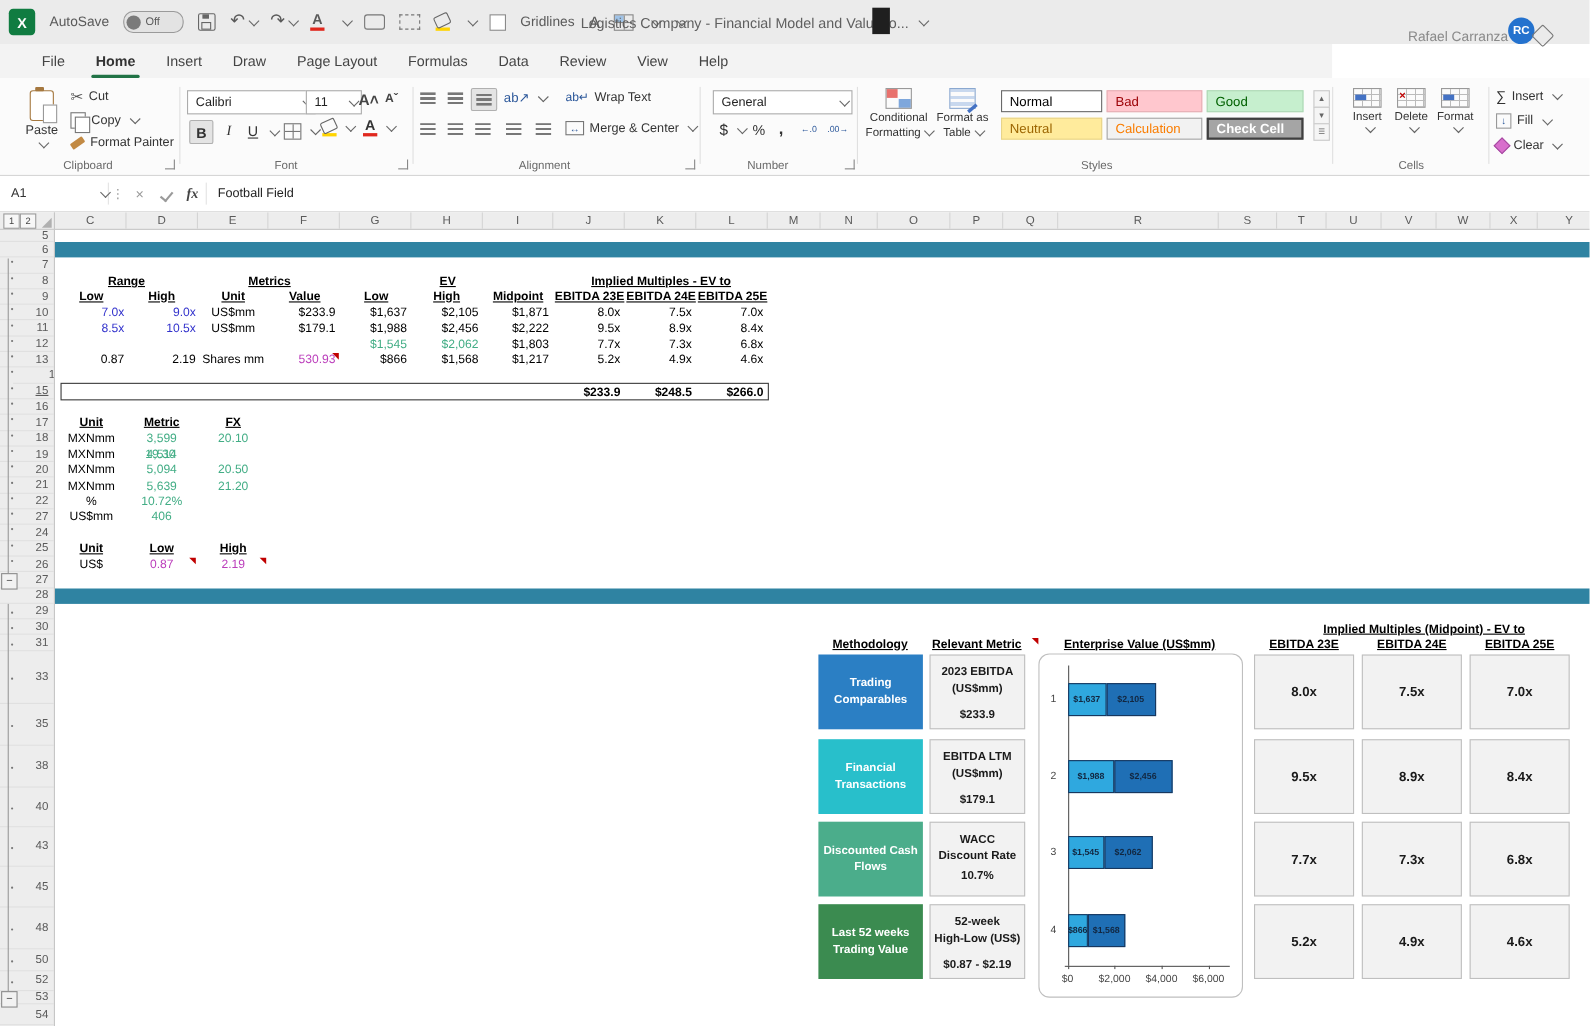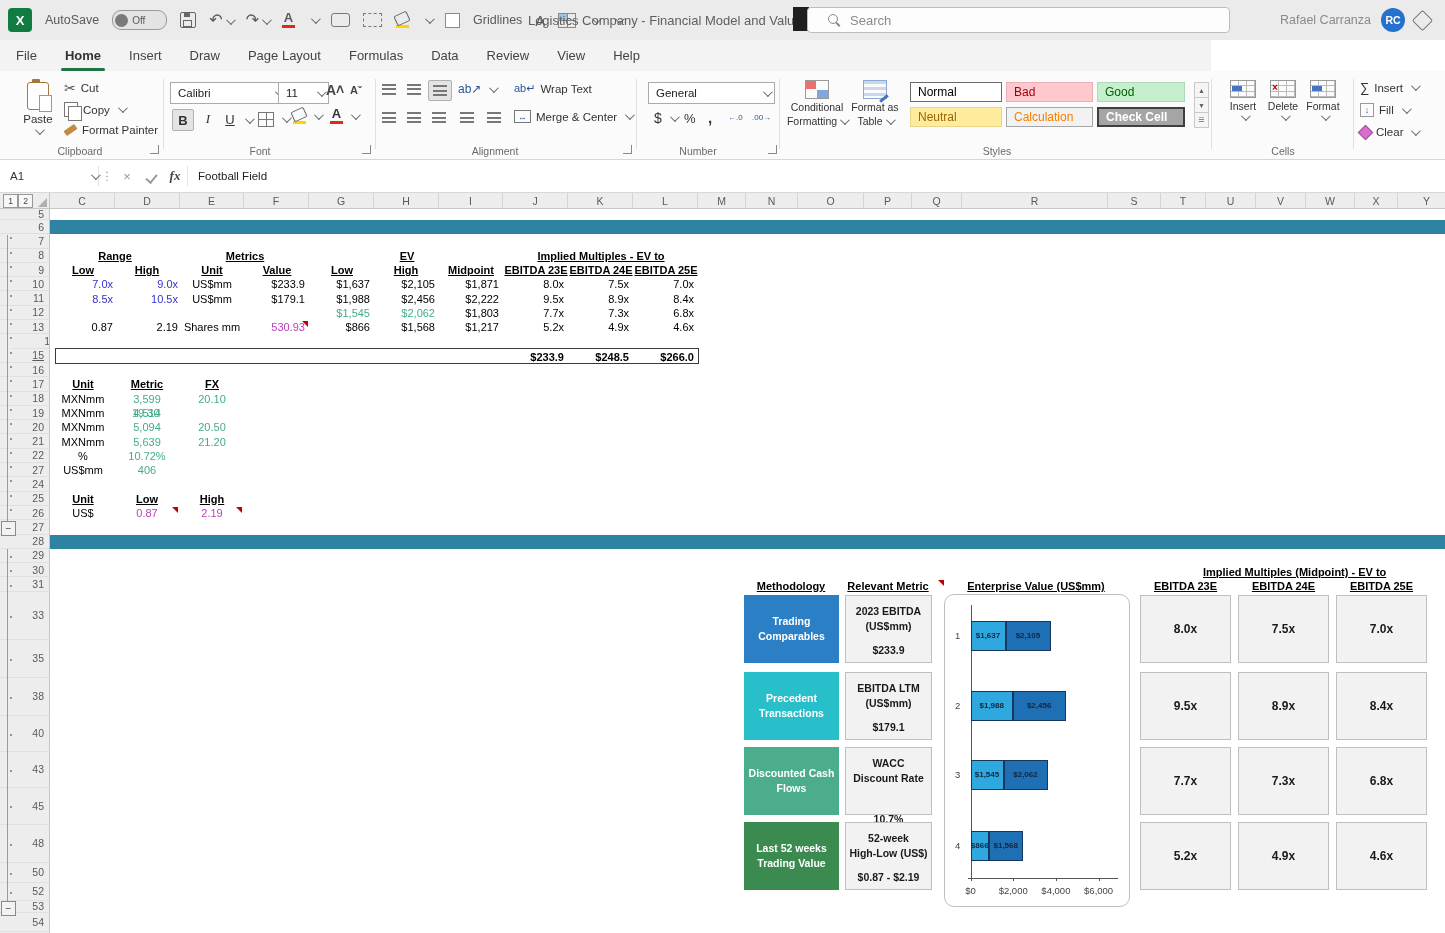--- a/index.html
+++ b/index.html
@@ -29,27 +29,27 @@
     background:linear-gradient(#888,#888) 50% 0/1px 100% no-repeat,linear-gradient(#888,#888) 0 50%/100% 1px no-repeat,
     linear-gradient(#9fc3e8,#9fc3e8) 0 0/8px 6px no-repeat;}
   #doc-title{left:505px;top:0;width:360px;height:40px;display:flex;align-items:center;justify-content:center;
     color:#5f5f5f;font-size:13px;gap:6px;white-space:nowrap;}
   #dark-rect{left:793px;top:7px;width:16px;height:24px;background:#1f1f1f;}
   #search{left:807px;top:7px;width:423px;height:26px;border:1px solid #bdbdbd;border-radius:4px;background:#fdfdfd;
     display:flex;align-items:center;padding-left:20px;gap:10px;color:#8a8a8a;font-size:13px;}
   .mag{width:12px;height:12px;position:relative;}
   .mag:before{content:"";position:absolute;width:8px;height:8px;border:1.5px solid #888;border-radius:50%;}
   .mag:after{content:"";position:absolute;width:1.8px;height:5px;background:#888;left:8.5px;top:8px;transform:rotate(-45deg);}
-  #user{left:1280px;top:0;height:40px;display:flex;align-items:center;gap:10px;}
+  #user{left:1280px;top:0;height:40px;display:flex;align-items:flex-end;}
   #user .uname{color:#8a8a8a;font-size:12.5px;}
   #user .badge{width:24px;height:24px;border-radius:50%;background:#2472ce;color:#fff;font-size:10.5px;
     font-weight:bold;display:flex;align-items:center;justify-content:center;}
   .diamond{width:13px;height:13px;border:1.5px solid #777;transform:rotate(45deg);border-radius:2px;}
   
-  #tabrow{left:0;top:40px;width:1211px;height:31px;background:#f3f3f3;display:flex;align-items:stretch;padding-left:2px;}
+  #tabrow{left:0;top:40px;width:1211px;height:31px;background:#f3f3f3;display:flex;align-items:stretch;padding-left:24px;}
   .tab{padding:0 14px;display:flex;align-items:center;font-size:13px;color:#444;position:relative;}
   .tab.active{color:#0f6b3c;font-weight:bold;color:#333;}
   .tab.active:after{content:"";position:absolute;left:10px;right:10px;bottom:0;height:3px;background:#217346;border-radius:2px;}
   
   #ribbon{left:0;top:71px;width:1445px;height:89px;background:#fbfbfb;border-bottom:1px solid #d6d6d6;}
   .vline{position:absolute;top:8px;bottom:10px;width:1px;background:#e0e0e0;}
   .grplabel{position:absolute;top:74px;font-size:10.5px;color:#6a6a6a;text-align:center;}
   .launcher{position:absolute;top:74px;width:8px;height:8px;border-right:1.5px solid #888;border-bottom:1.5px solid #888;}
   .rbtn{position:absolute;display:flex;align-items:center;gap:5px;font-size:11.5px;color:#333;white-space:nowrap;}
   .combo{position:absolute;height:20px;border:1px solid #ababab;background:#fff;font-size:11.5px;color:#222;
@@ -143,24 +143,20 @@
     <span style="font-size:15px;">A</span>
     <span class="mini-grid"></span>
       <span class="chev"></span>
     <span class="chev"></span>
   </div>
   <div class="abs" id="doc-title">
     <span>Logistics Company - Financial Model and Valuatio...</span>
       <span class="chev"></span>
   </div>
   <div class="abs" id="dark-rect"></div>
-  <div class="abs" id="search">
-    <span class="mag"></span>
-    <span>Search</span>
-  </div>
   <div class="abs" id="user">
     <span class="uname">Rafael Carranza</span>
     <span class="badge">RC</span>
     <span class="diamond"></span>
   </div>
 </div>
 
 <div class="abs" id="tabrow">
     <div class="tab">File</div>
     <div class="tab active">Home</div>
@@ -583,39 +579,39 @@
     </div>
     <div class="metricbox" style="left: 845px; top: 595px; width: 87px; height: 68px;">
       <div>2023 EBITDA</div>
       <div>(US$mm)</div>
       <div style="margin-top: 9px;">$233.9</div>
     </div>
     <div class="multbox" style="left: 1140px; top: 595px; width: 91px; height: 68px;">8.0x</div>
     <div class="multbox" style="left: 1238px; top: 595px; width: 91px; height: 68px;">7.5x</div>
     <div class="multbox" style="left: 1336px; top: 595px; width: 91px; height: 68px;">7.0x</div>
     <div class="methbox" style="left: 744px; top: 672px; width: 95px; height: 68px; background: rgb(40, 191, 203); flex-direction: column;">
-      <div>Precedent</div>
+      <div>Financial</div>
       <div>Transactions</div>
     </div>
     <div class="metricbox" style="left: 845px; top: 672px; width: 87px; height: 68px;">
       <div>EBITDA LTM</div>
       <div>(US$mm)</div>
       <div style="margin-top: 9px;">$179.1</div>
     </div>
     <div class="multbox" style="left: 1140px; top: 672px; width: 91px; height: 68px;">9.5x</div>
     <div class="multbox" style="left: 1238px; top: 672px; width: 91px; height: 68px;">8.9x</div>
     <div class="multbox" style="left: 1336px; top: 672px; width: 91px; height: 68px;">8.4x</div>
     <div class="methbox" style="left: 744px; top: 747px; width: 95px; height: 68px; background: rgb(75, 173, 139); flex-direction: column;">
       <div>Discounted Cash</div>
       <div>Flows</div>
     </div>
     <div class="metricbox" style="left: 845px; top: 747px; width: 87px; height: 68px;">
       <div>WACC</div>
       <div>Discount Rate</div>
-      <div style="margin-top: 26px;">10.7%</div>
+      <div style="margin-top: 3px;">10.7%</div>
     </div>
     <div class="multbox" style="left: 1140px; top: 747px; width: 91px; height: 68px;">7.7x</div>
     <div class="multbox" style="left: 1238px; top: 747px; width: 91px; height: 68px;">7.3x</div>
     <div class="multbox" style="left: 1336px; top: 747px; width: 91px; height: 68px;">6.8x</div>
     <div class="methbox" style="left: 744px; top: 822px; width: 95px; height: 68px; background: rgb(59, 139, 80); flex-direction: column;">
       <div>Last 52 weeks</div>
       <div>Trading Value</div>
     </div>
     <div class="metricbox" style="left: 845px; top: 822px; width: 87px; height: 68px;">
       <div>52-week</div>

